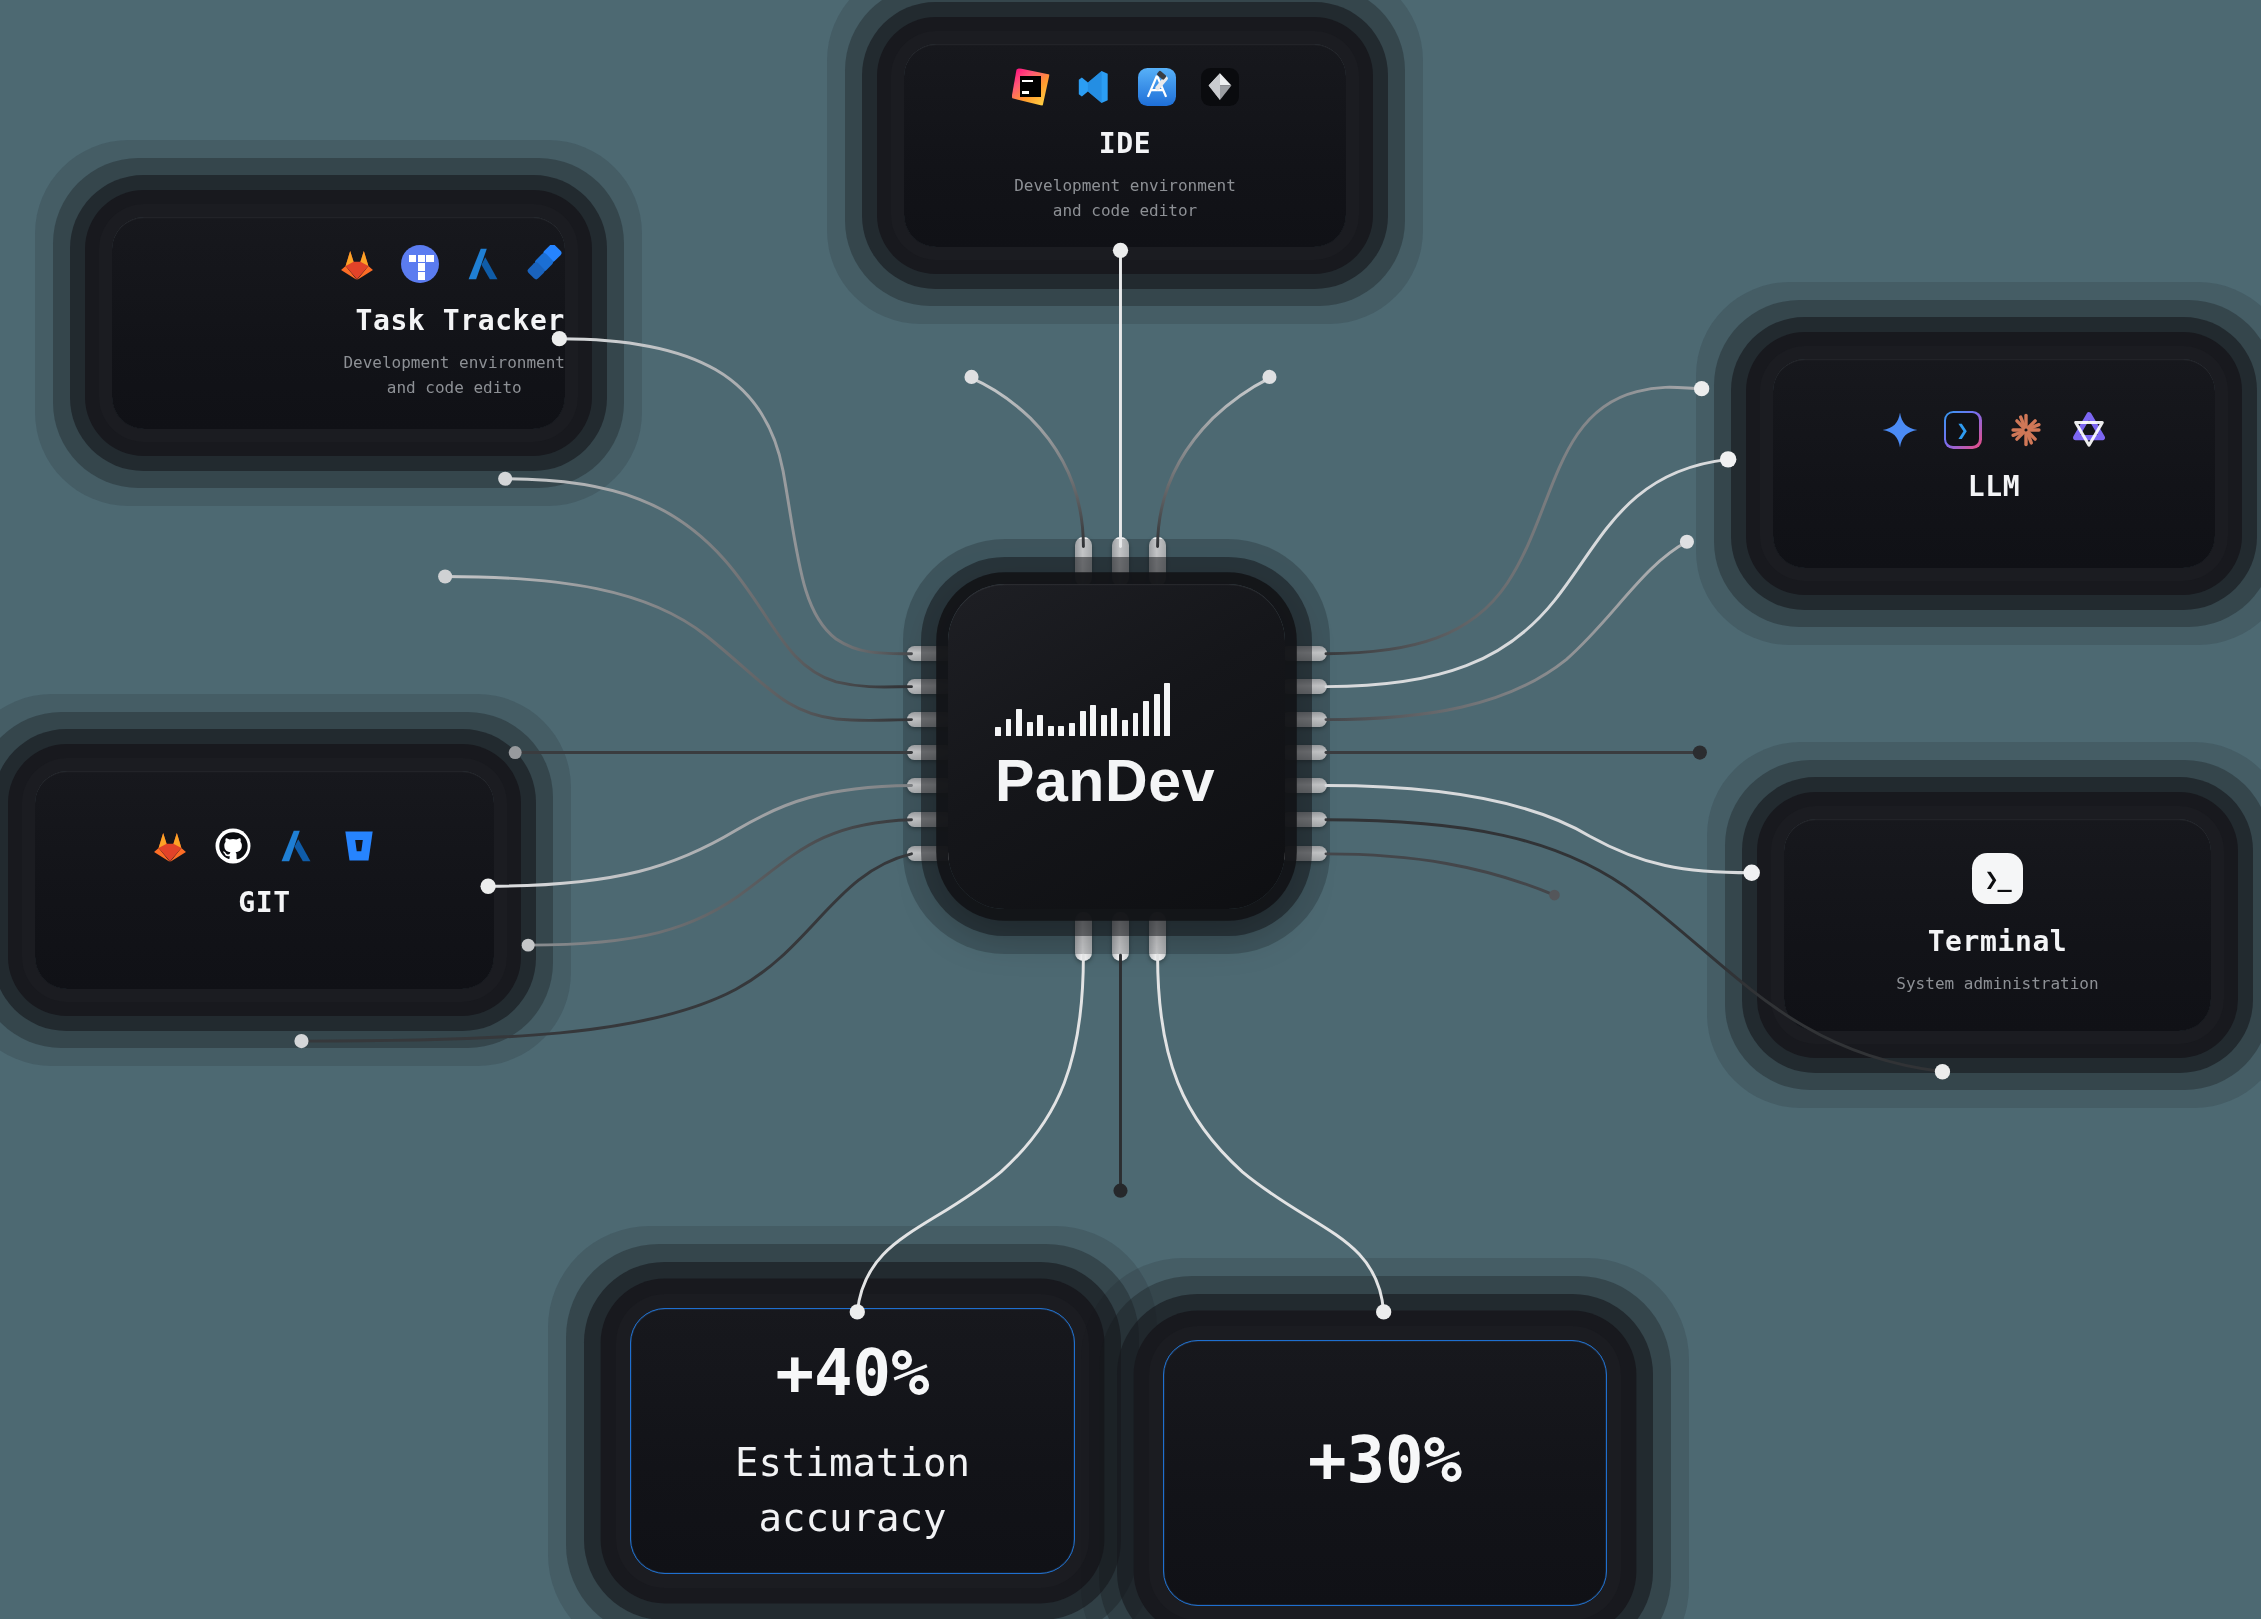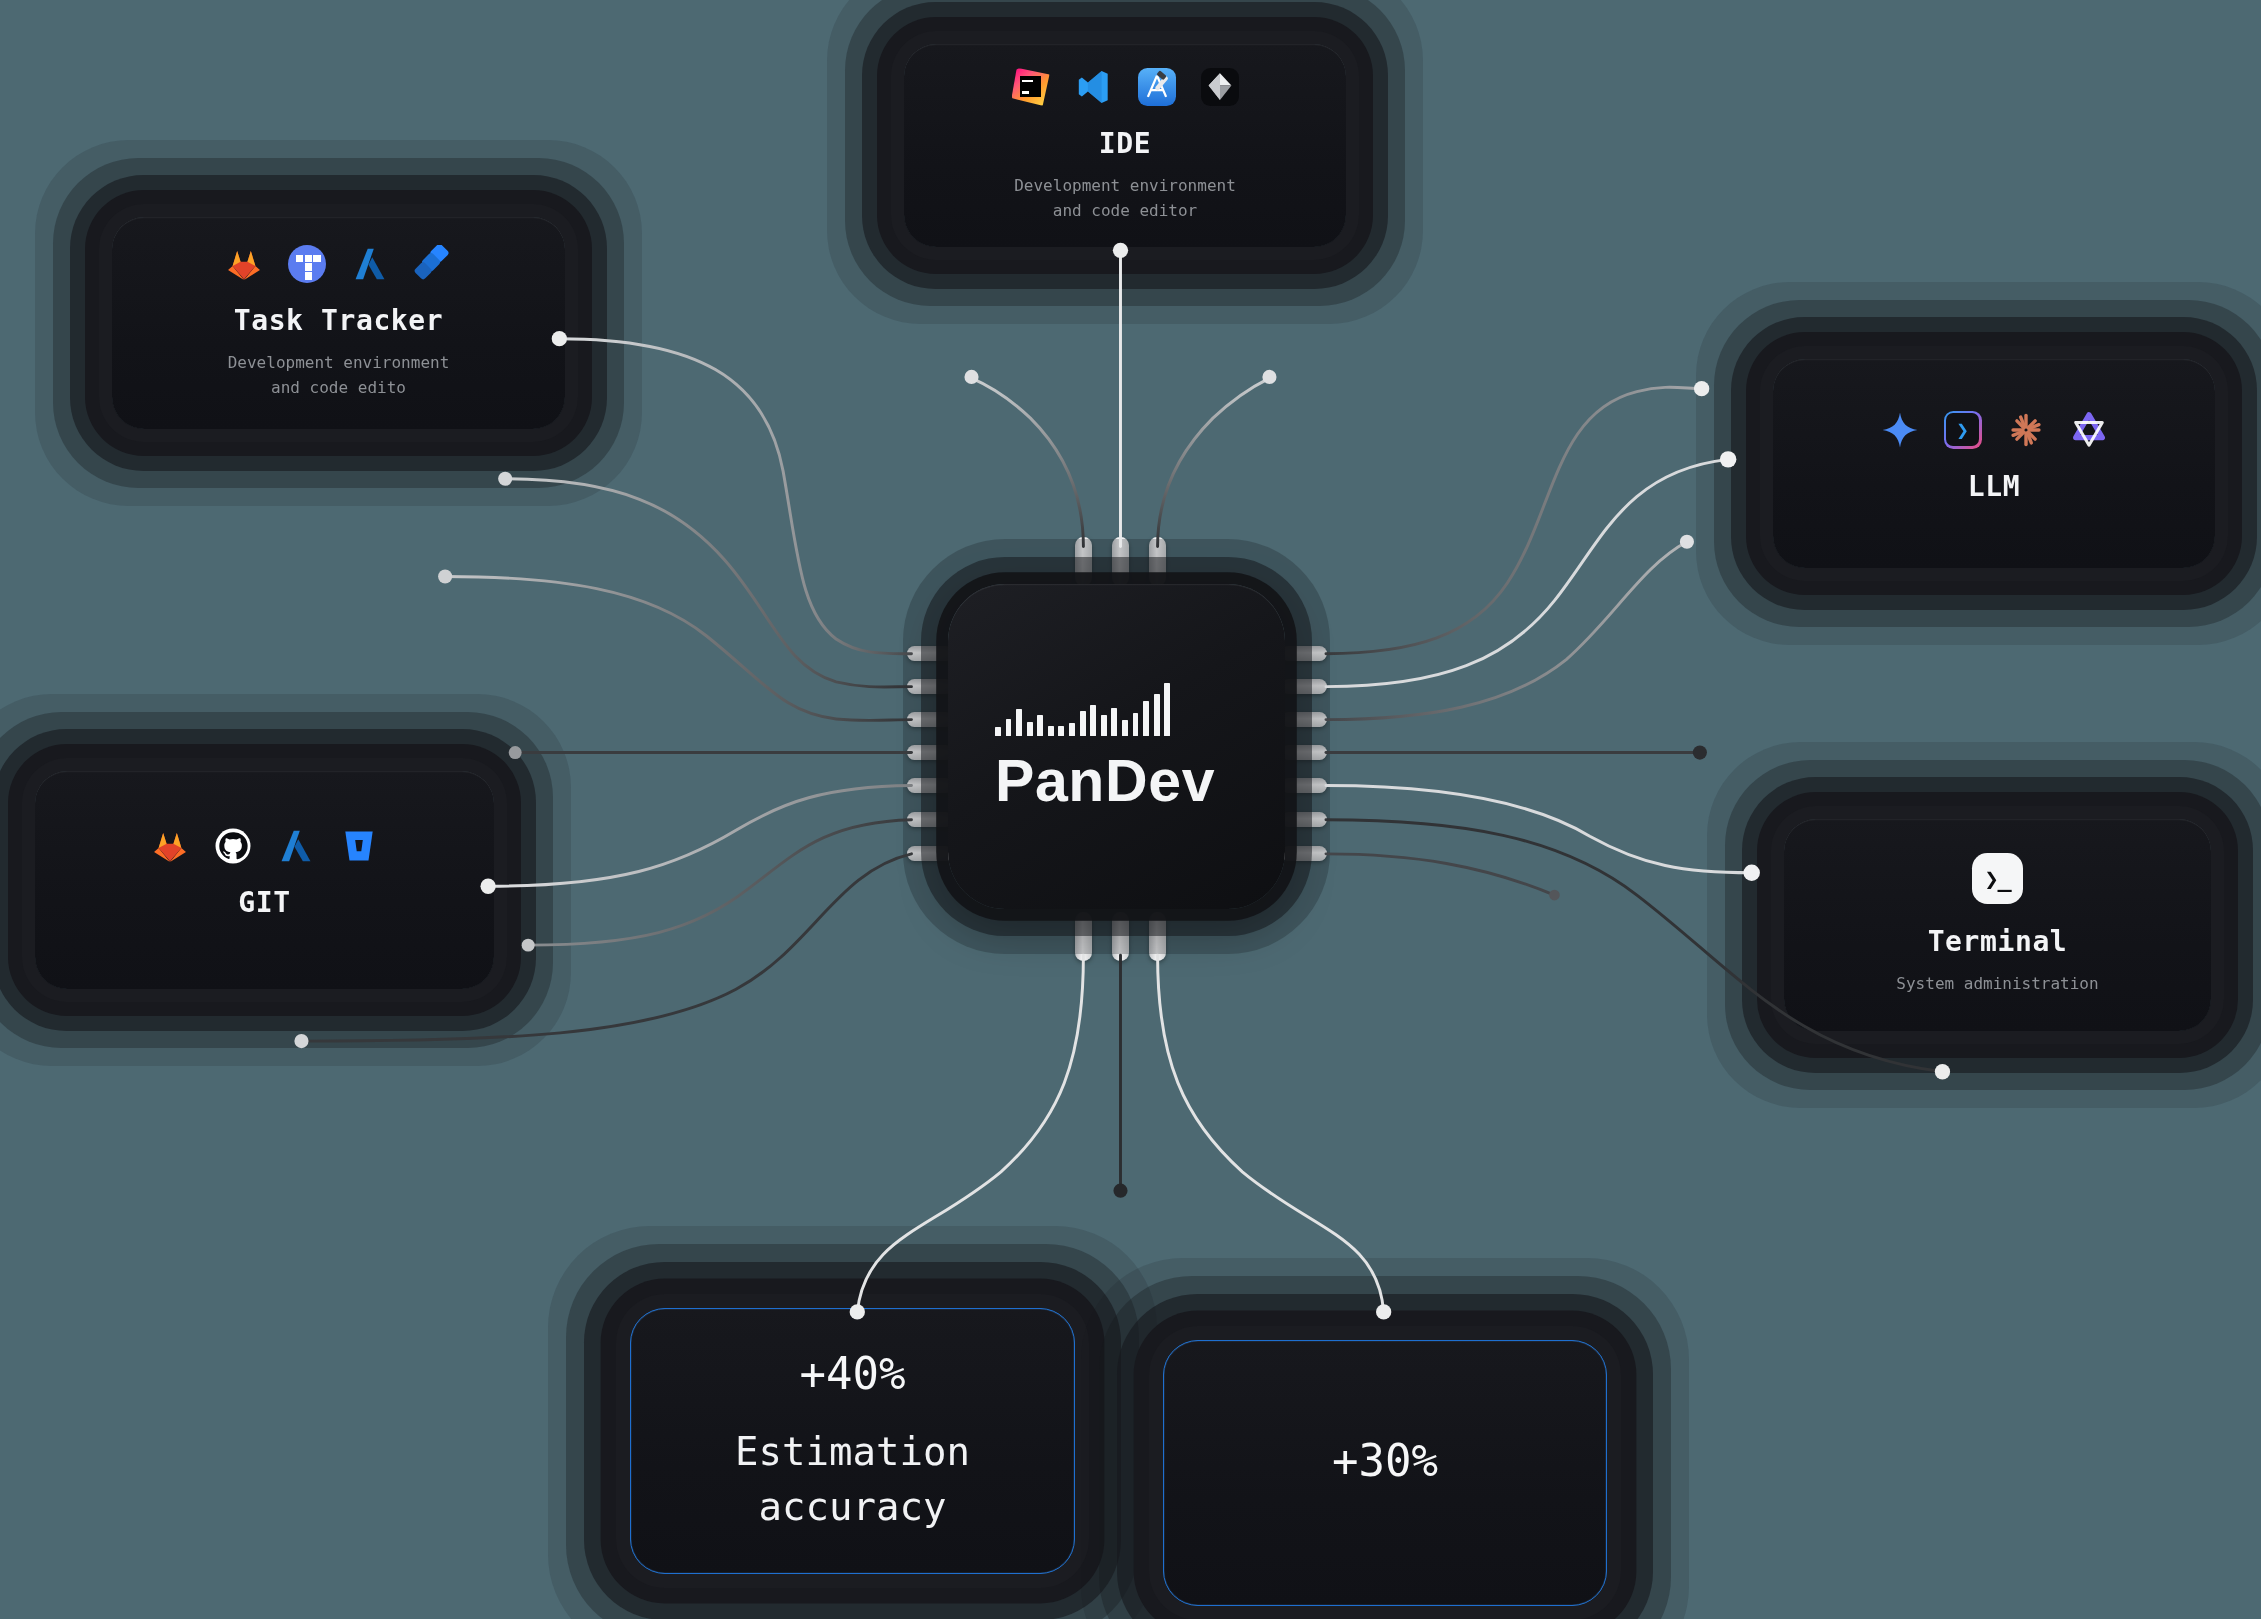--- a/index.html
+++ b/index.html
@@ -22,25 +22,25 @@
   .card .sub{color:#8d9095;font-size:16px;line-height:1.55;white-space:pre-line;}
 
   .metric{border:1.8px solid #1e6fd0;border-radius:35px;
         box-shadow:
           inset 0 0 0 0.6px rgba(100,170,255,.18),
           0 0 0 14px #1b1c21,
           0 0 0 29.4px #18191e,
           0 0 0 46px rgba(22,23,28,.60),
           0 0 0 64px rgba(22,23,28,.33),
           0 0 0 82px rgba(22,23,28,.14);}
-  .metric .value{color:#f6f7f8;font-size:44px;font-weight:normal;margin-bottom:26px;}
+  .metric .value{color:#f6f7f8;font-size:64px;font-weight:bold;margin-bottom:26px;}
   .metric .label{color:#f1f2f4;font-size:39px;line-height:1.4;white-space:pre-line;}
 
   #card-ide {left:904px;top:44px;  width:442px;height:203px;}
-  #card-tt  {left:112px; top:217px; width:453px;height:212px;}
+  #card-tt  {left:112px; top:217px; width:453px;height:212px;align-items:flex-end;}
   #card-llm {left:1773px;top:359px; width:442px;height:209px;}
   #card-git {left:35px;  top:771px;width:459px;height:218px;}
   #card-term{left:1784px;top:819px;width:427px;height:212px;}
   #card-m1  {left:630px;top:1308px;width:443px;height:264px;}
   #card-m2  {left:1163px;top:1308px;width:442px;height:264px;margin-top:32px;}
 
   
   #chip{position:absolute;left:948px;top:584px;width:337px;height:325px;border-radius:57px;z-index:4;
         background:linear-gradient(150deg,#1e1f24 0%,#15161a 45%,#0e0f12 100%);
         box-shadow:

